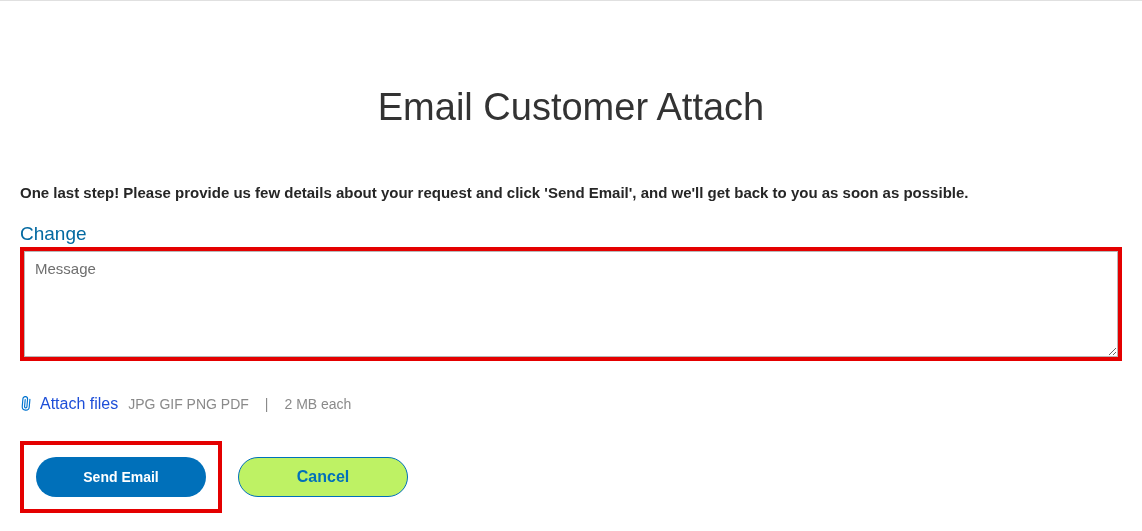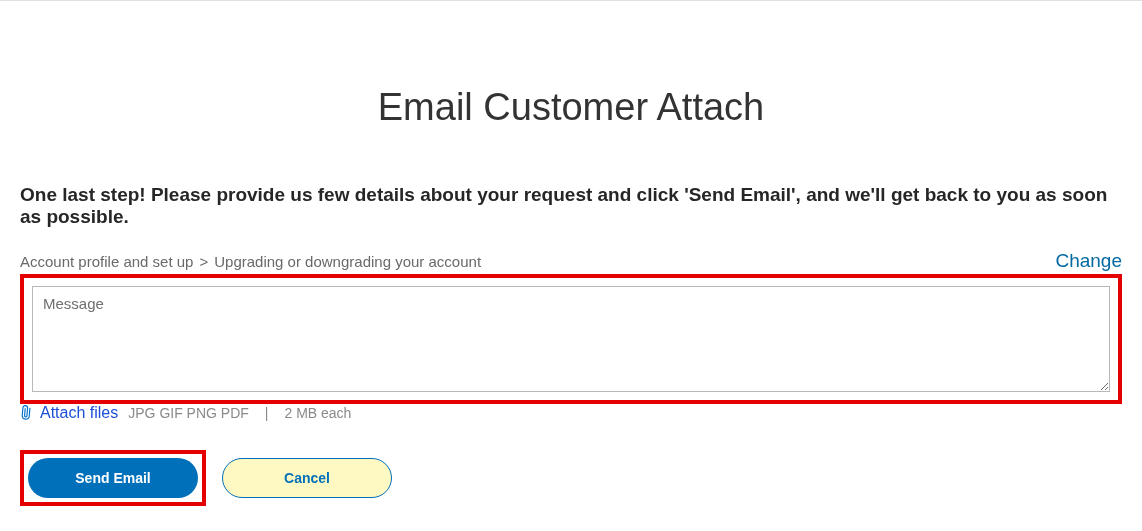--- a/index.html
+++ b/index.html
@@ -20,21 +20,21 @@
     }
     .page-title {
       text-align: center;
       font-size: 38px;
       font-weight: 300;
       color: #333333;
       margin-top: 85px;
       margin-bottom: 55px;
     }
     .instruction {
-      font-size: 19px;
+      font-size: 15px;
       font-weight: 700;
       color: #262626;
       margin-bottom: 22px;
     }
     .breadcrumb-row {
       display: flex;
       justify-content: space-between;
       align-items: center;
       font-size: 15px;
       color: #6a6a6a;
@@ -46,21 +46,22 @@
       gap: 6px;
     }
     .change-link {
       color: #0369a1;
       text-decoration: none;
       font-size: 19px;
       cursor: pointer;
     }
     .message-wrapper {
       border: 4px solid #e40000;
-      padding: 8px;
+      padding: 0;
+      margin-bottom: 34px;
     }
     .message-textarea {
       width: 100%;
       height: 106px;
       border: 1px solid #b8b8b8;
       padding: 8px 10px;
       font-family: inherit;
       font-size: 15px;
       color: #333;
       resize: vertical;
@@ -98,61 +99,56 @@
       color: #8a8a8a;
       margin: 0 6px;
     }
     .button-row {
       display: flex;
       align-items: center;
       gap: 16px;
     }
     .send-wrapper {
       border: 4px solid #e40000;
-      padding: 4px;
+      padding: 12px;
       display: inline-flex;
     }
     .send-button {
       background: #0070ba;
       color: #ffffff;
       border: none;
       border-radius: 24px;
       width: 170px;
       height: 40px;
       font-size: 14px;
       font-weight: 700;
       cursor: pointer;
     }
     .cancel-button {
-      background: #fef9c3;
+      background: #bef264;
       color: #0070ba;
       border: 1px solid #0070ba;
       border-radius: 24px;
       width: 170px;
       height: 40px;
-      font-size: 14px;
+      font-size: 16px;
       font-weight: 700;
       cursor: pointer;
     }
   </style>
 </head>
 <body>
 
 <div class="container">
 
   <h1 class="page-title">Email Customer Attach</h1>
 
   <p class="instruction">One last step! Please provide us few details about your request and click 'Send Email', and we'll get back to you as soon as possible.</p>
 
   <div class="breadcrumb-row">
-    <div class="breadcrumb">
-      <span>Account profile and set up</span>
-      <span>&gt;</span>
-      <span>Upgrading or downgrading your account</span>
-    </div>
     <a class="change-link">Change</a>
   </div>
 
   <div class="message-wrapper">
     <textarea class="message-textarea" placeholder="Message" style=""></textarea>
   </div>
 
   <div class="attach-row">
     <a class="attach-link">
       <span class="paperclip-icon">

